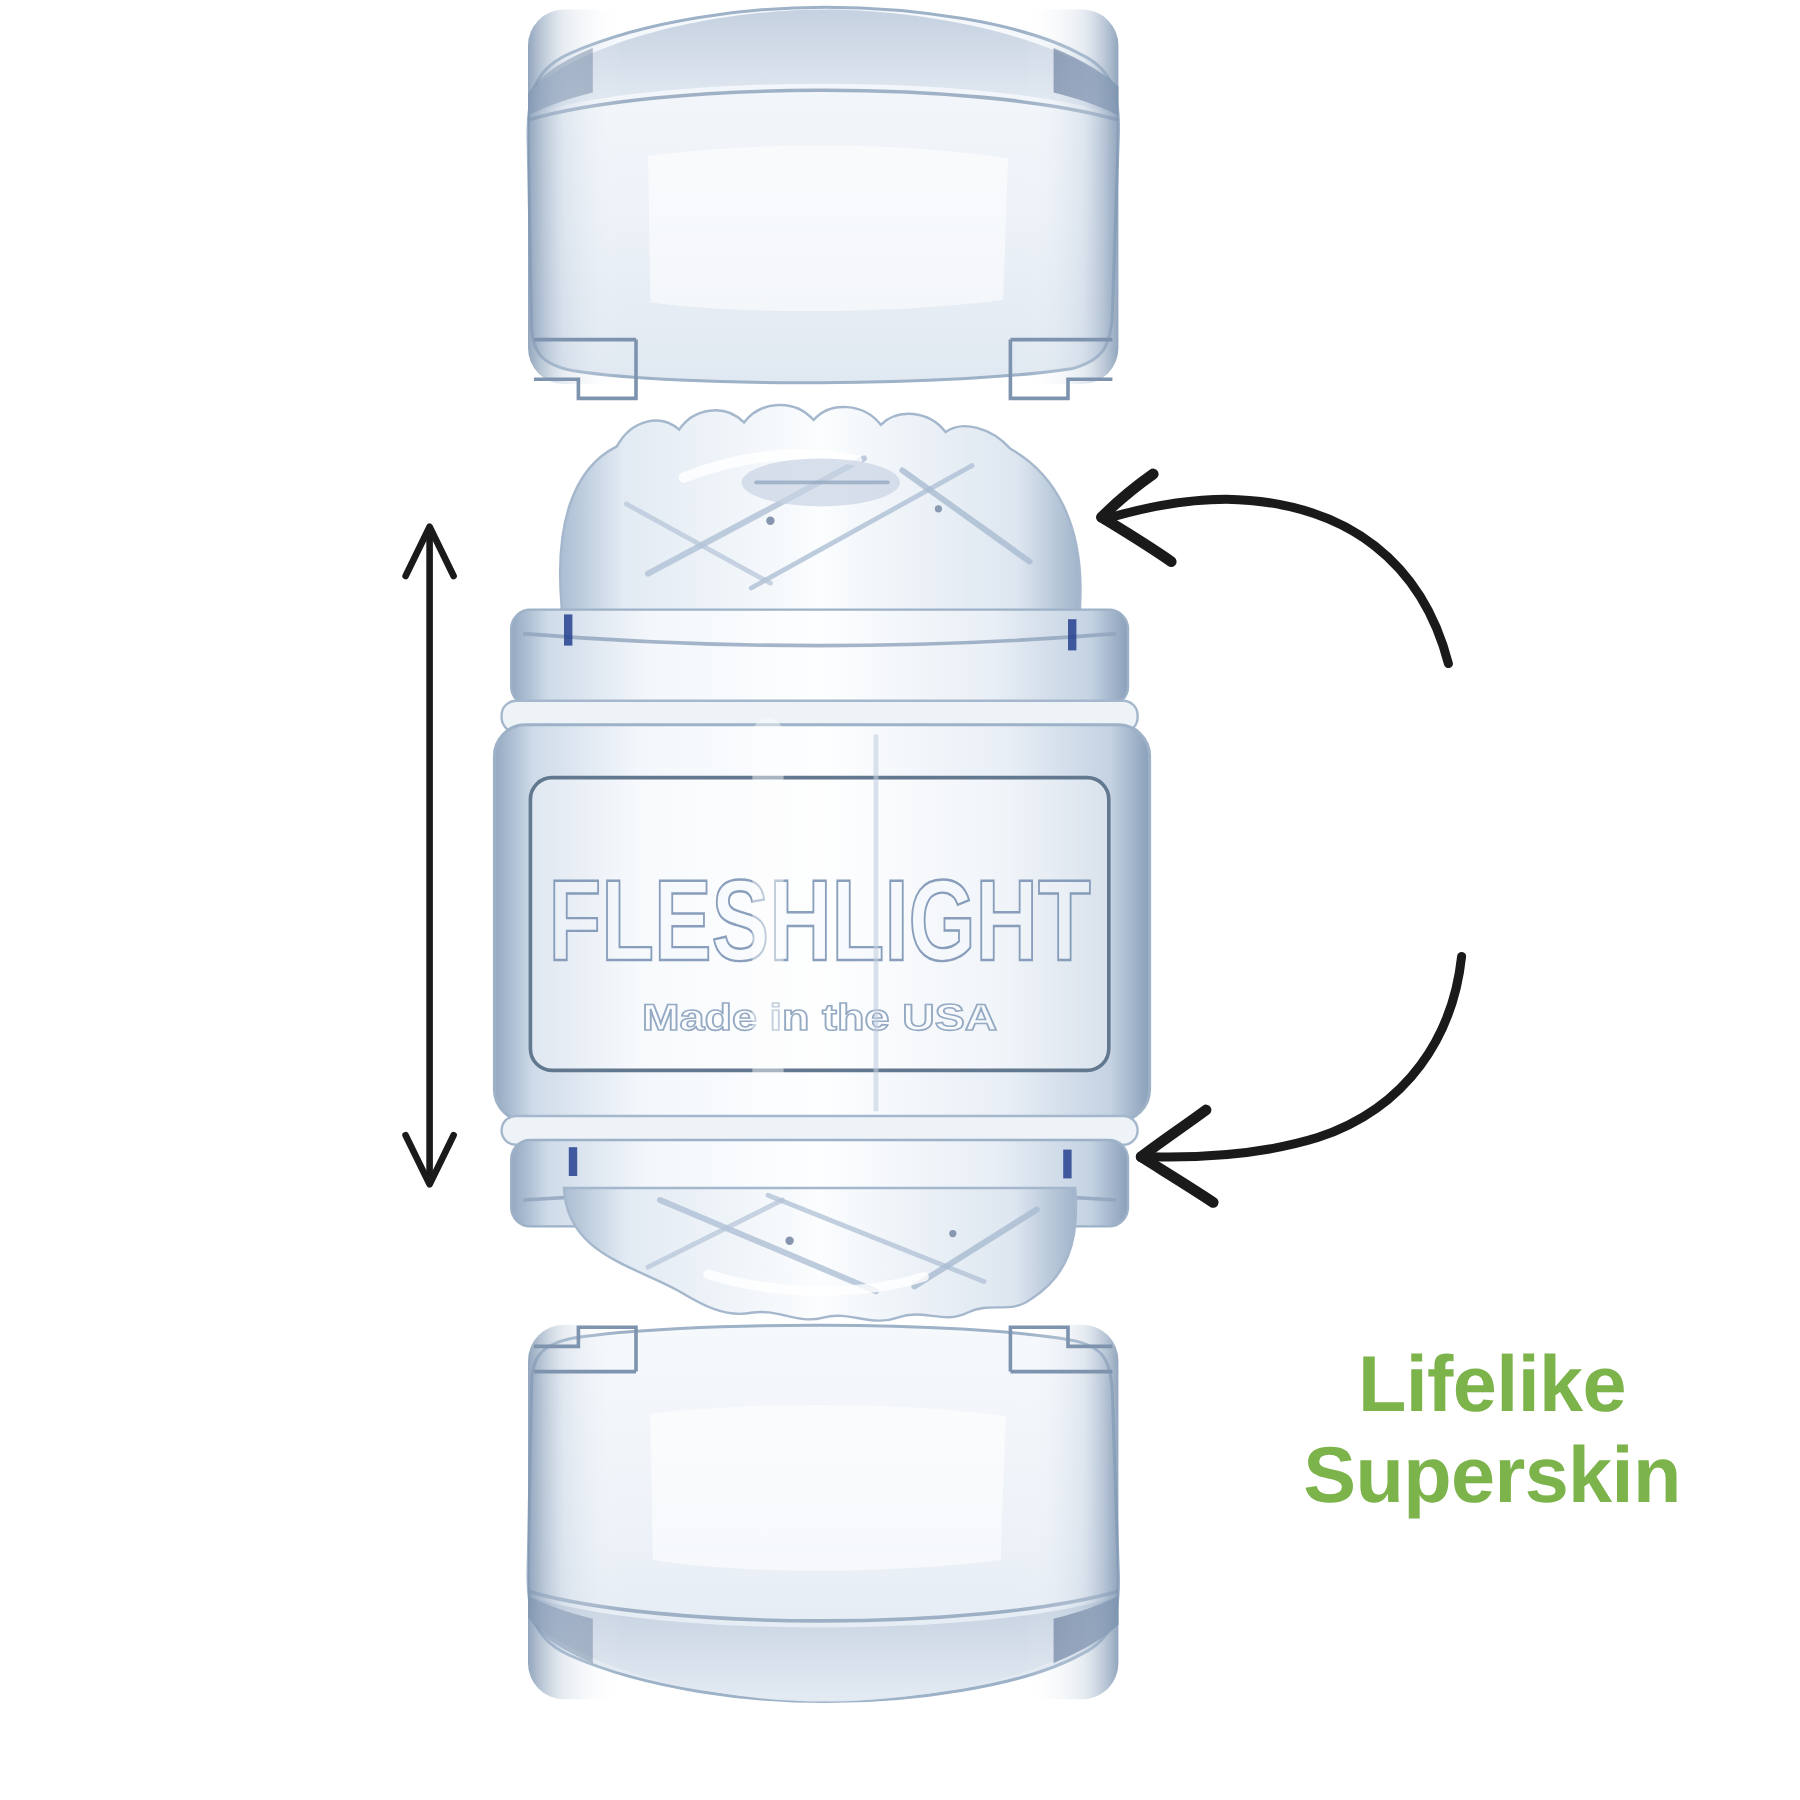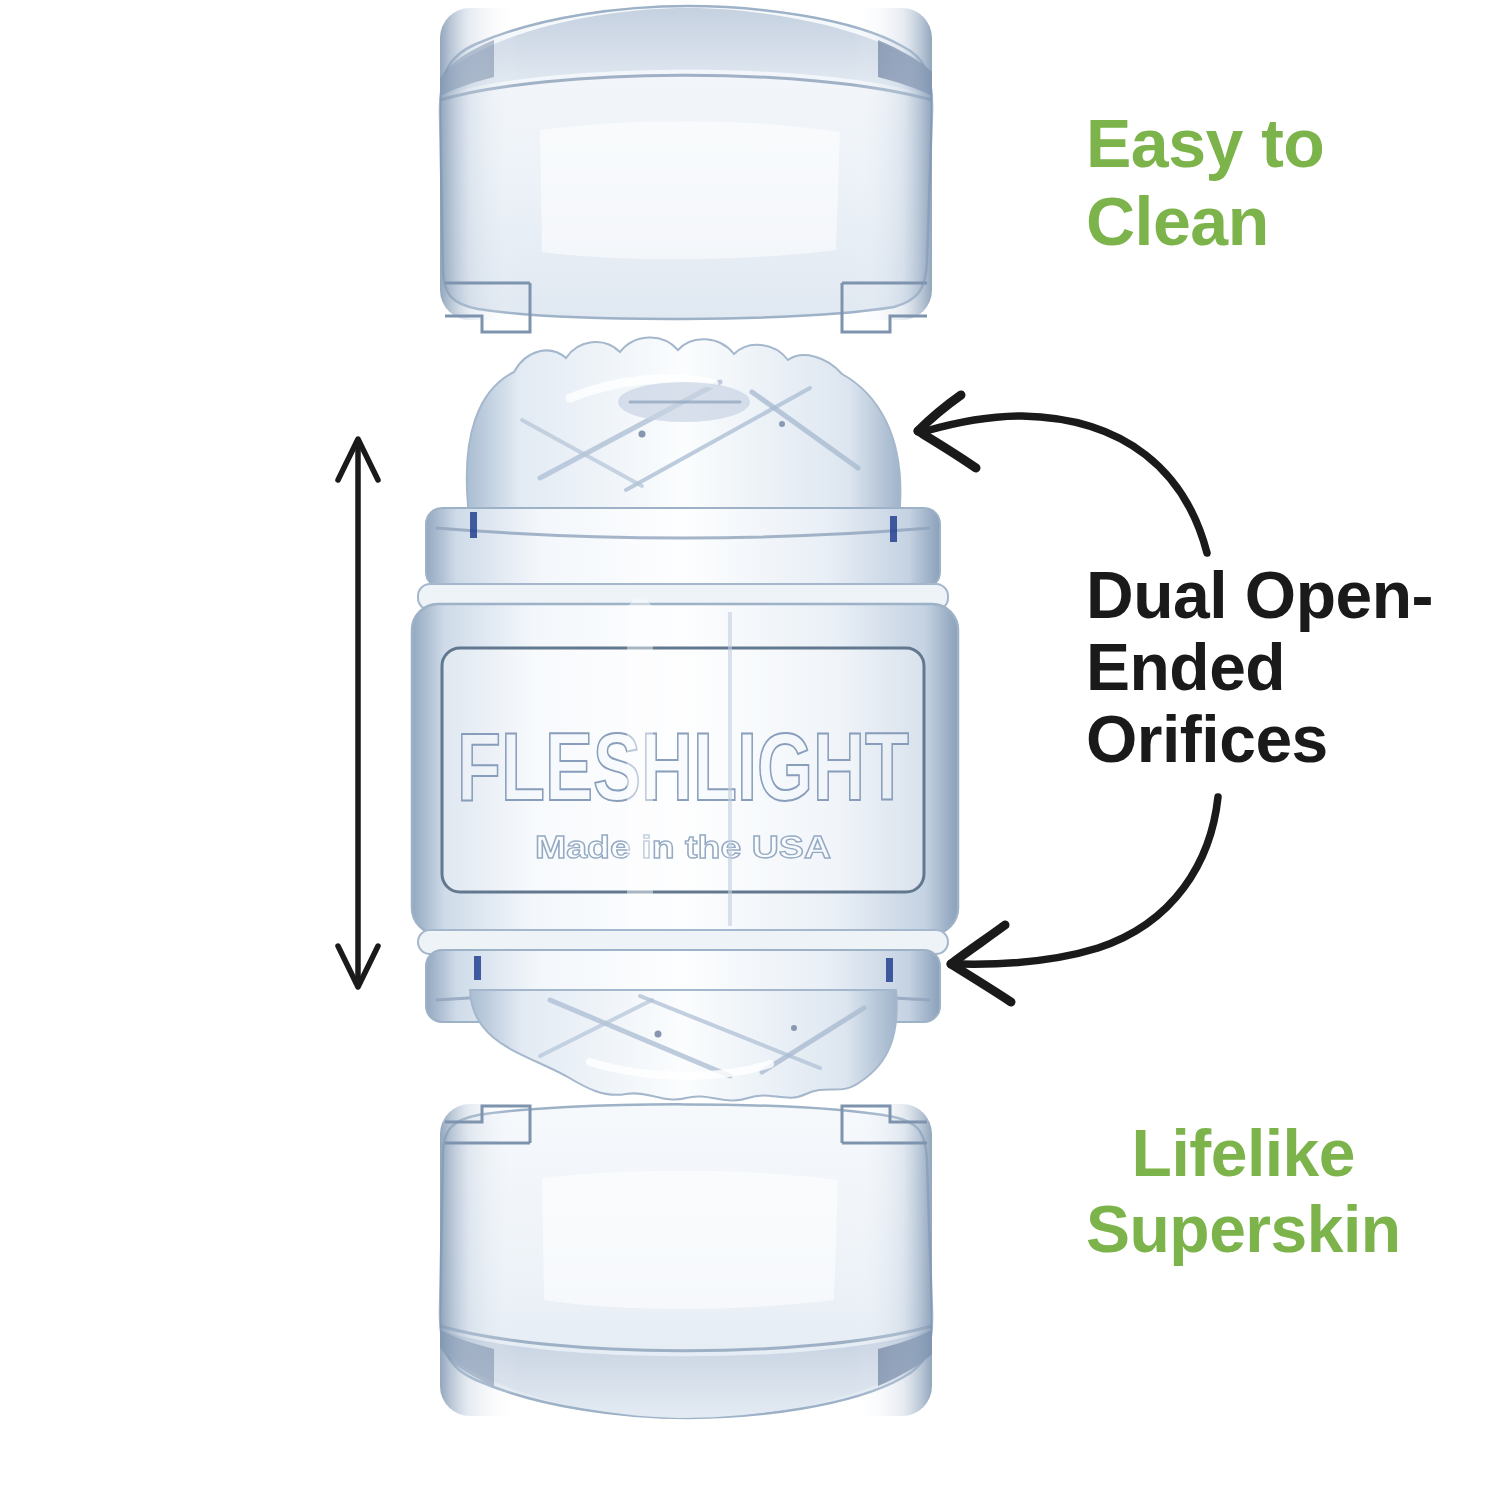--- a/index.html
+++ b/index.html
@@ -174,24 +174,19 @@
       <path d="M976,468 C956,454 936,442 918,431" stroke-width="9"></path>
     </g>
 
     <g fill="none" style="stroke:var(--ink)" stroke-linecap="round" stroke-linejoin="round">
       <path d="M1218,797 C1211,862 1174,923 1098,948 C1056,961 1008,965 960,964" stroke-width="7.5"></path>
       <path d="M1005,925 C986,939 968,951 951,964" stroke-width="9"></path>
       <path d="M1011,1002 C990,988 970,976 951,964" stroke-width="9"></path>
     </g>
   </svg>
 
-  <div class="label label-green" id="easy-label">Easy to
-Clean</div>
 
-  <div class="label label-ink" id="dual-label">Dual Open-
-Ended
-Orifices</div>
 
   <div class="label label-green" id="lifelike-label">Lifelike
 Superskin</div>
 
 
 </div>
 
 </body></html>

